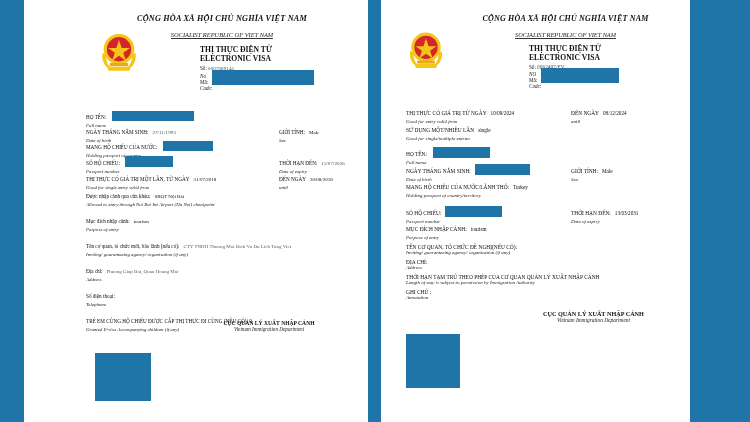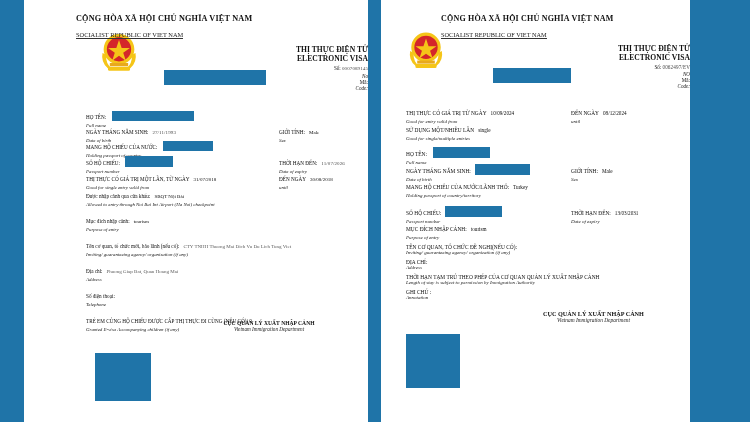--- a/index.html
+++ b/index.html
@@ -27,34 +27,34 @@
   .gutter { position:absolute; top:0; height:422px; background:#1f74a8; }
   #gutter-a { left:0px;   width:24px; }
   #gutter-b { left:368px; width:13px; }
   #gutter-c { left:690px; width:60px; }
 
   
   .header { position:relative; padding-top:14px; }
   .emblem { position:absolute; }
   .emblem svg { display:block; }
 
-  .hdr-text { text-align:left; }
+  .hdr-text { text-align:center;font-style:italic; }
   .nat-title {
     font-weight:bold;
     letter-spacing:.2px;
     color:#111;
   }
   .nat-sub {
     color:#222;
     border-bottom:1px solid #333;
     display:inline-block;
     line-height:1.15;
   }
 
-  .visa-block { text-align:right; }
+  .visa-block { text-align:left;margin-left:48px; }
   .visa-title { font-weight:bold; color:#111; line-height:1.25; }
 
   .numline { line-height:1.22; white-space:nowrap; }
   .lbl-vi { color:#111; }
   .lbl-en { font-style:italic; color:#222; }
 
   
   .redact { background:#1f74a8; display:inline-block; vertical-align:middle; }
   .redact-abs { position:absolute; background:#1f74a8; }
 

